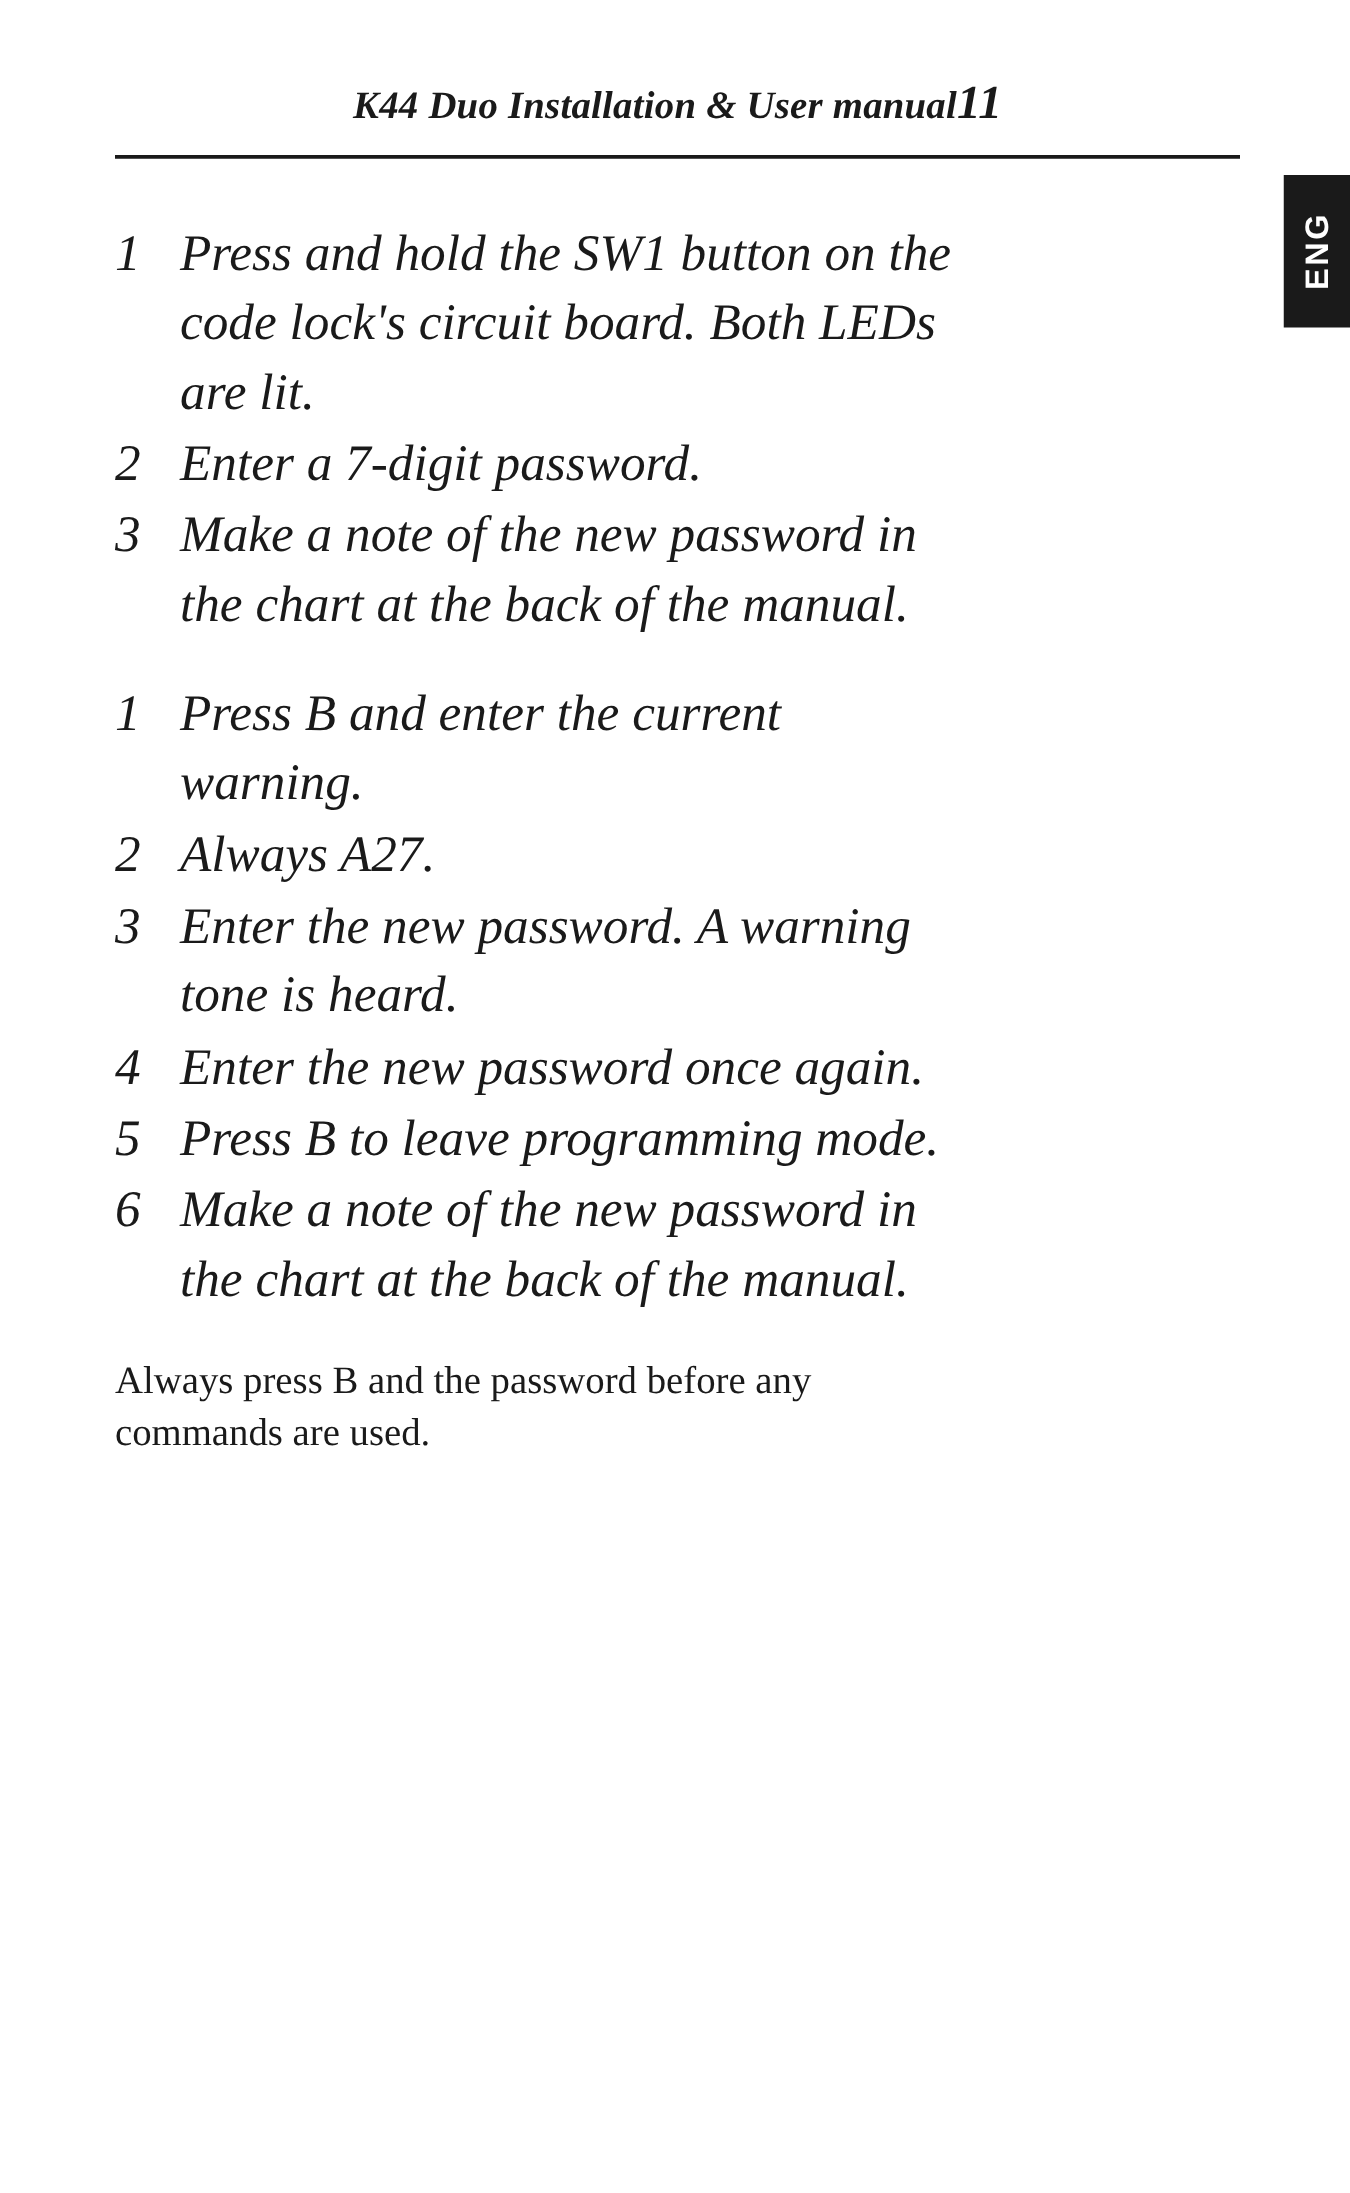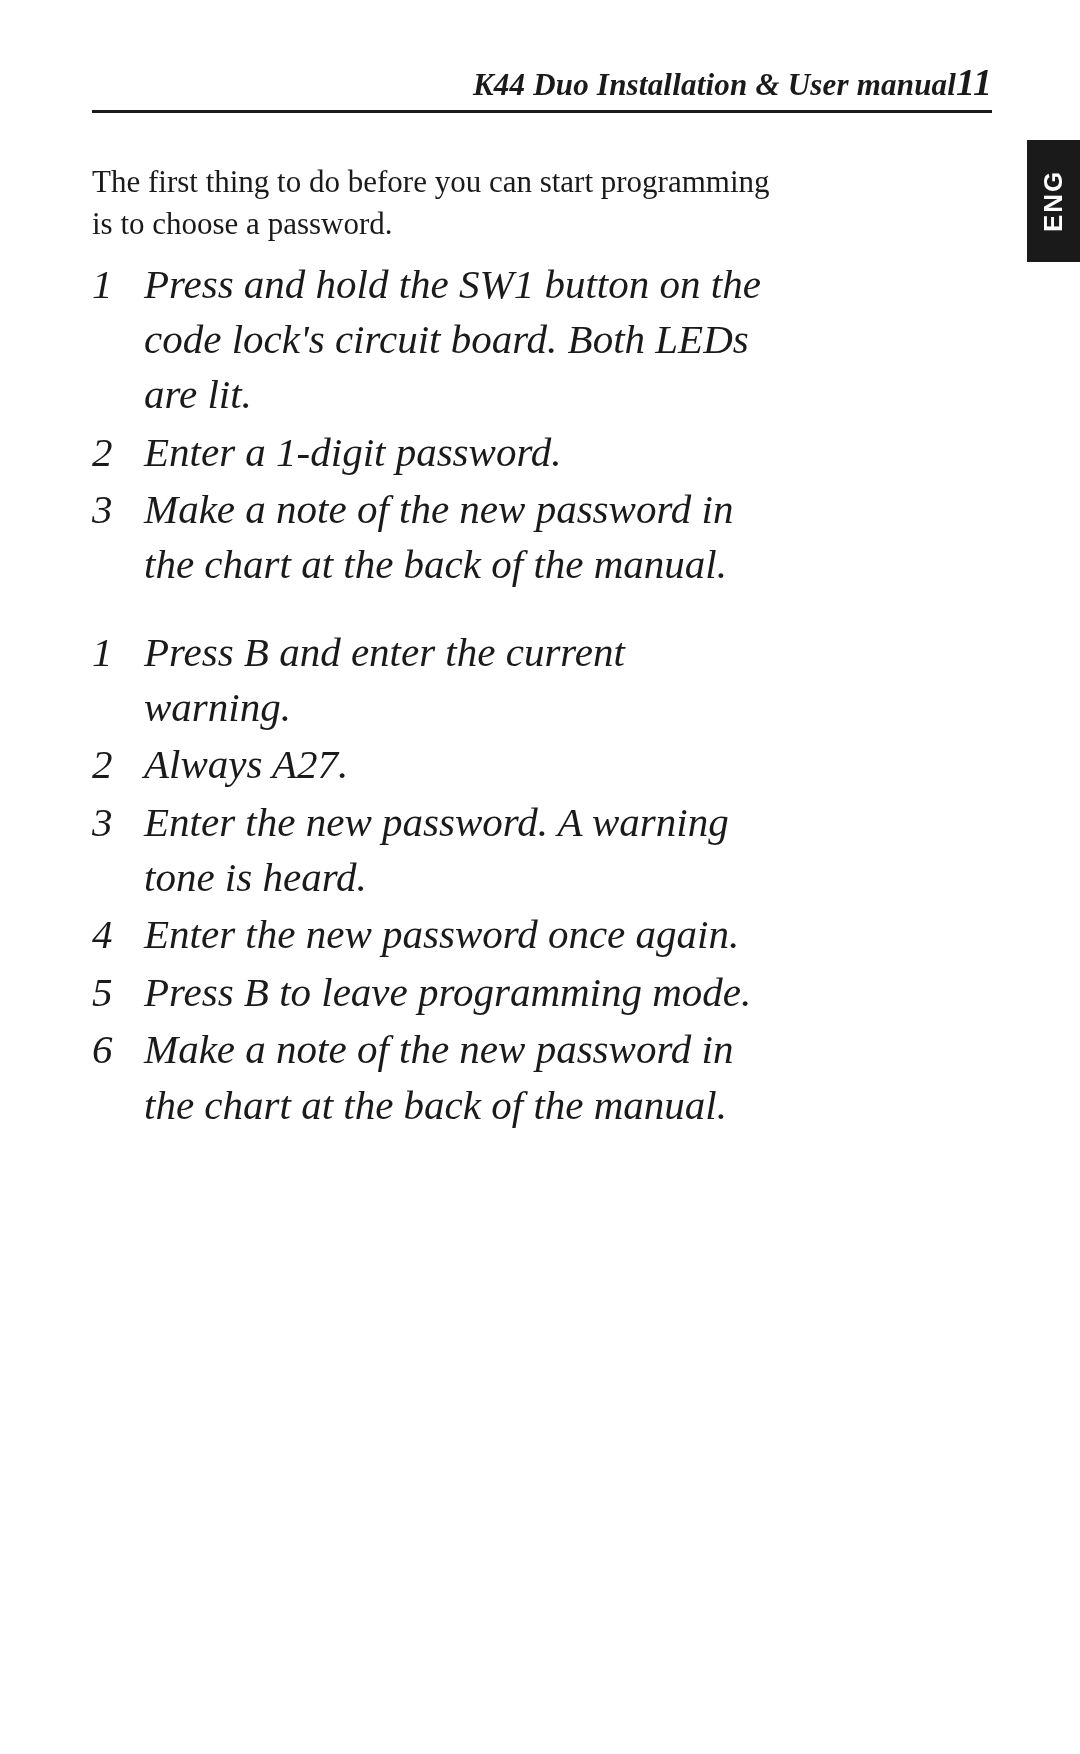--- a/index.html
+++ b/index.html
@@ -13,24 +13,24 @@
       background: #ffffff;
       font-family: Georgia, 'Times New Roman', serif;
       color: #1a1a1a;
       position: relative;
     }
     .page {
       padding: 60px 88px 80px 92px;
     }
     .header-row {
       display: flex;
-      justify-content: flex-end;
+      justify-content: center;
       align-items: baseline;
       border-bottom: 3px solid #1a1a1a;
-      padding-bottom: 6px;
+      padding-bottom: 20px;
       margin-bottom: 48px;
     }
     .header-title {
       font-weight: bold;
       font-style: italic;
       font-size: 31px;
       letter-spacing: 0.2px;
     }
     .header-page {
       font-weight: bold;
@@ -103,33 +103,33 @@
 <body>
 
 <div class="page">
   <div class="header-row">
     <span class="header-title">K44 Duo Installation &amp; User manual</span>
     <span class="header-page">11</span>
   </div>
 
   <div class="content-area">
 
-    <p class="body-text">The first thing to do before you can start programming is to choose a password.</p>
     <ol class="numbered-list">
       <li>Press and hold the SW1 button on the code lock's circuit board. Both LEDs are lit.</li>
-      <li>Enter a 1-digit password.</li>
+      <li>Enter a 7-digit password.</li>
       <li>Make a note of the new password in the chart at the back of the manual.</li>
     </ol>
 
     <ol class="numbered-list">
       <li>Press B and enter the current warning.</li>
       <li>Always A27.</li>
       <li>Enter the new password. A warning tone is heard.</li>
       <li>Enter the new password once again.</li>
       <li>Press B to leave programming mode.</li>
       <li>Make a note of the new password in the chart at the back of the manual.</li>
     </ol>
 
+    <p class="body-text" style="margin-bottom:0;">Always press B and the password before any commands are used.</p>
 
   </div>
 </div>
 
 <div class="lang-tab">ENG</div>
 
 </body></html>

